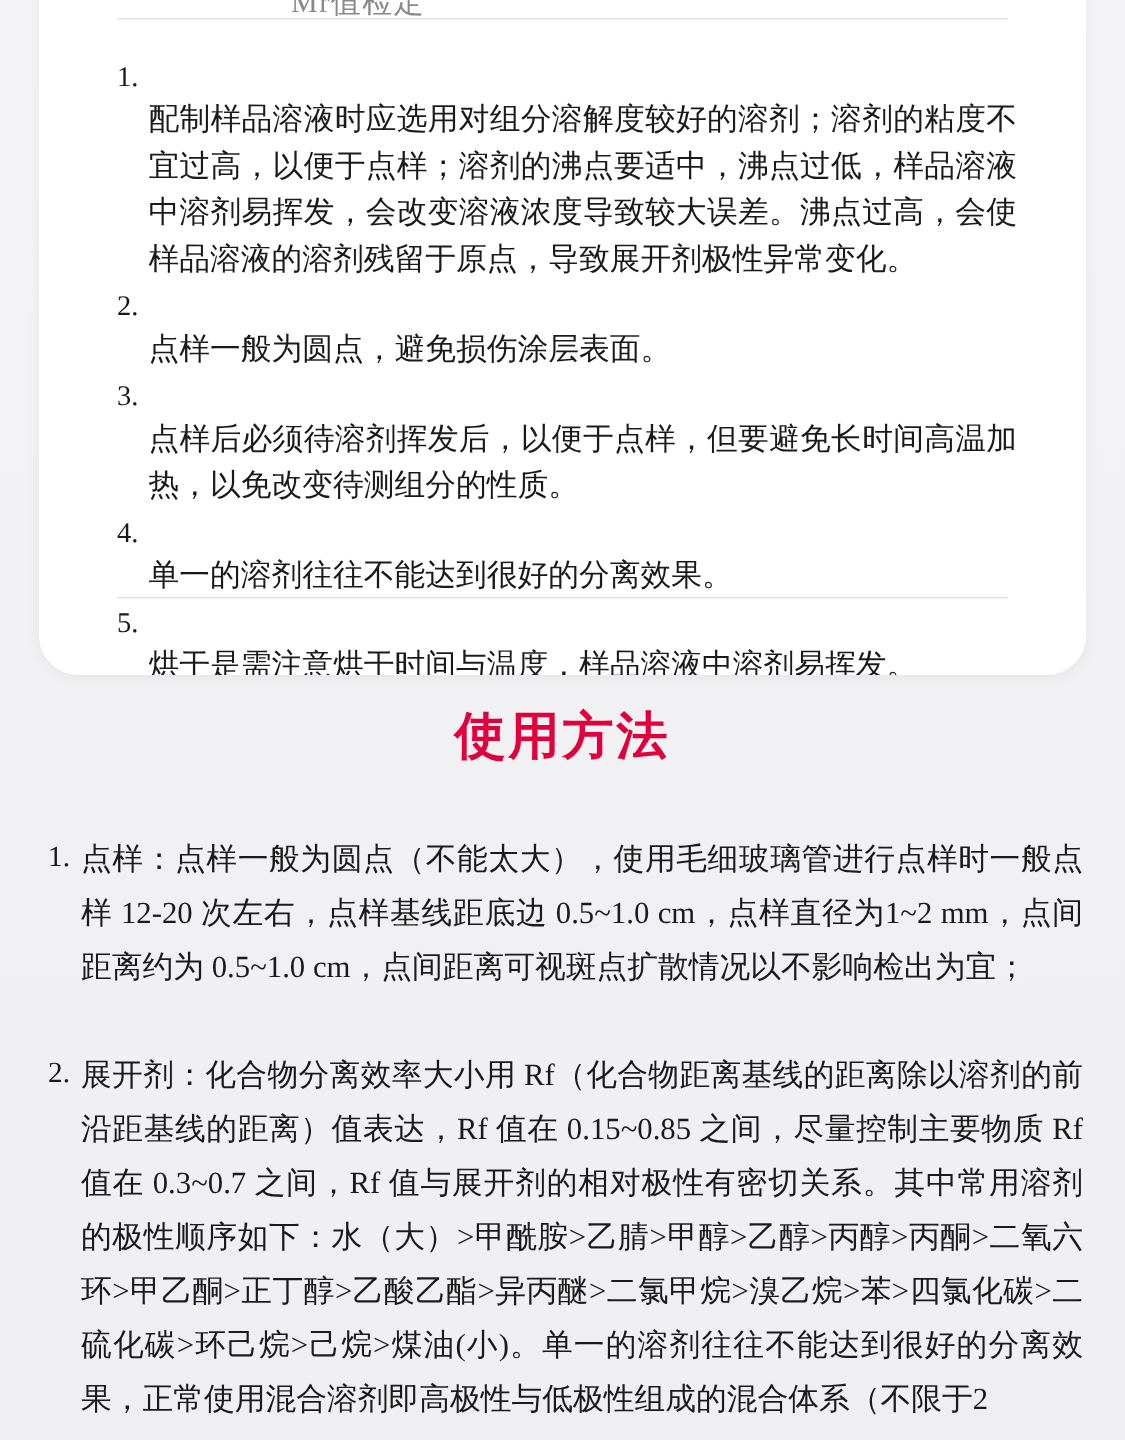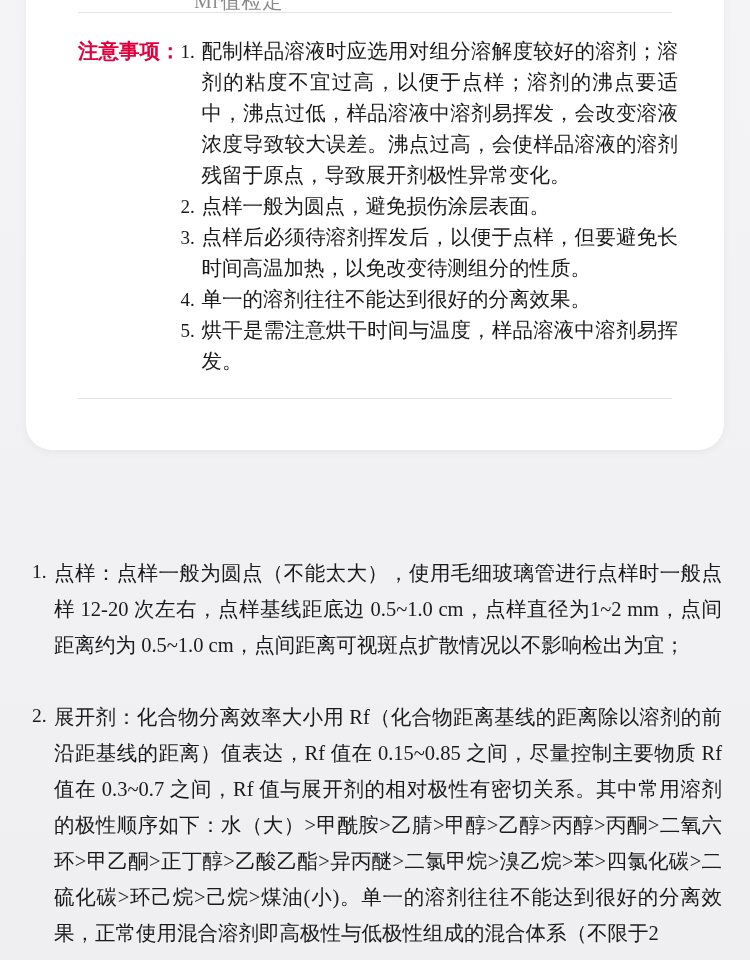--- a/index.html
+++ b/index.html
@@ -94,20 +94,21 @@
   }
   .notes-list li .num {
     flex: 0 0 auto;
     width: 21px;
     text-align: left;
     font-size: 19px;
   }
   .notes-list li .txt {
     flex: 1 1 auto;
     text-align: justify;
+    margin-top: 29px;
   }
 
   
   .section-title {
     position: absolute;
     left: 0;
     top: 468px;
     width: 750px;
     text-align: center;
     font-size: 34px;
@@ -149,21 +150,20 @@
 <div class="page">
 
   <div class="card">
     <div class="card-inner">
 
       <div class="faded-row">Mr值检定</div>
 
       <div class="divider top"></div>
 
       <div class="notes">
-        <div class="notes-label">注意事项：</div>
         <ul class="notes-list">
           <li>
             <span class="num">1.</span>
             <span class="txt">配制样品溶液时应选用对组分溶解度较好的溶剂；溶剂的粘度不宜过高，以便于点样；溶剂的沸点要适中，沸点过低，样品溶液中溶剂易挥发，会改变溶液浓度导致较大误差。沸点过高，会使样品溶液的溶剂残留于原点，导致展开剂极性异常变化。</span>
           </li>
           <li>
             <span class="num">2.</span>
             <span class="txt">点样一般为圆点，避免损伤涂层表面。</span>
           </li>
           <li>
@@ -178,20 +178,21 @@
             <span class="num">5.</span>
             <span class="txt">烘干是需注意烘干时间与温度，样品溶液中溶剂易挥发。</span>
           </li>
         </ul>
       </div>
 
       <div class="divider bottom"></div>
     </div>
   </div>
 
+  <div class="section-title">使用方法</div>
 
   <div class="body-list">
     <div class="body-item">
       <span class="bnum">1.</span>
       <span class="btxt">点样：点样一般为圆点（不能太大），使用毛细玻璃管进行点样时一般点样 12-20 次左右，点样基线距底边 0.5~1.0 cm，点样直径为1~2 mm，点间距离约为 0.5~1.0 cm，点间距离可视斑点扩散情况以不影响检出为宜；</span>
     </div>
     <div class="body-item">
       <span class="bnum">2.</span>
       <span class="btxt">展开剂：化合物分离效率大小用 Rf（化合物距离基线的距离除以溶剂的前沿距基线的距离）值表达，Rf 值在 0.15~0.85 之间，尽量控制主要物质 Rf 值在 0.3~0.7 之间，Rf 值与展开剂的相对极性有密切关系。其中常用溶剂的极性顺序如下：水（大）&gt;甲酰胺&gt;乙腈&gt;甲醇&gt;乙醇&gt;丙醇&gt;丙酮&gt;二氧六环&gt;甲乙酮&gt;正丁醇&gt;乙酸乙酯&gt;异丙醚&gt;二氯甲烷&gt;溴乙烷&gt;苯&gt;四氯化碳&gt;二硫化碳&gt;环己烷&gt;己烷&gt;煤油(小)。单一的溶剂往往不能达到很好的分离效果，正常使用混合溶剂即高极性与低极性组成的混合体系（不限于2</span>
     </div>

